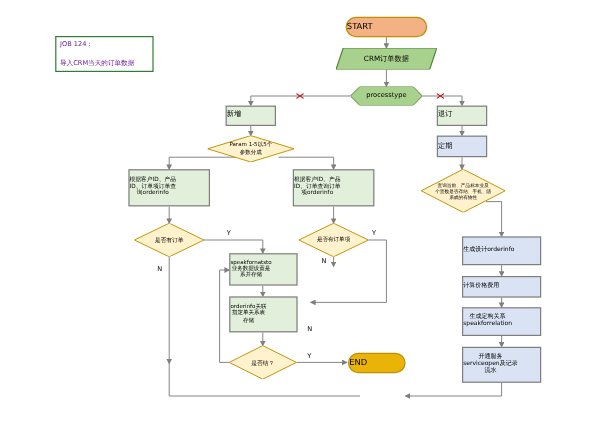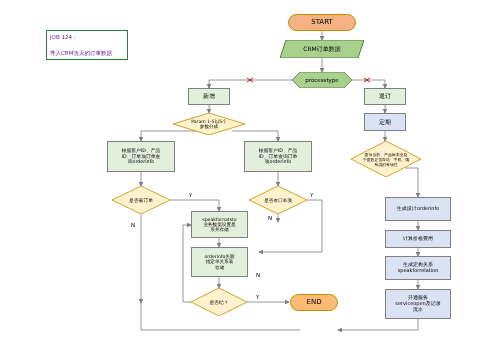--- a/index.html
+++ b/index.html
@@ -8,21 +8,21 @@
     background:#ffffff;
     font-family:"DejaVu Sans","Liberation Sans",sans-serif;
     overflow:hidden;
   }
   #canvas{position:relative;width:503px;height:355px;}
   svg.lines{position:absolute;left:0;top:0;width:503px;height:355px;}
 
   .node{
     position:absolute;
     box-sizing:border-box;
-    display:flex;align-items:center;justify-content:center;
+    display:flex;align-items:center;justify-content:flex-start;
     text-align:center;
     line-height:1.15;
     color:#000;
     white-space:pre-line;
   }
   .rect{border:1px solid #7f7f7f;}
   .term{border-radius:12px;}
   .note{
     border:1px solid #2e7d32;
     background:#ffffff;
@@ -240,21 +240,21 @@
     <span>生成定构关系
 speakforrelation</span>
   </div>
 
   <div class="node rect" style="left:385px;top:289px;width:66px;height:30px;background:#dae3f3;font-size:5px;">
     <span>开通服务
 serviceopen及记录
 流水</span>
   </div>
 
-  <div class="node rect term" style="left:290px;top:294px;width:48px;height:17px;background:#fdba74;border-color:#bf8f00;font-size:7px;">
+  <div class="node rect term" style="left:290px;top:294px;width:48px;height:17px;background:#eab308;border-color:#bf8f00;font-size:7px;">
     <span>END</span>
   </div>
 
   <div class="edge-label" style="left:189px;top:192px;">Y</div>
   <div class="edge-label" style="left:131px;top:222px;">N</div>
   <div class="edge-label" style="left:310px;top:192px;">Y</div>
   <div class="edge-label" style="left:268px;top:215px;">N</div>
   <div class="edge-label" style="left:256px;top:272px;">N</div>
   <div class="edge-label" style="left:256px;top:294px;">Y</div>
 

